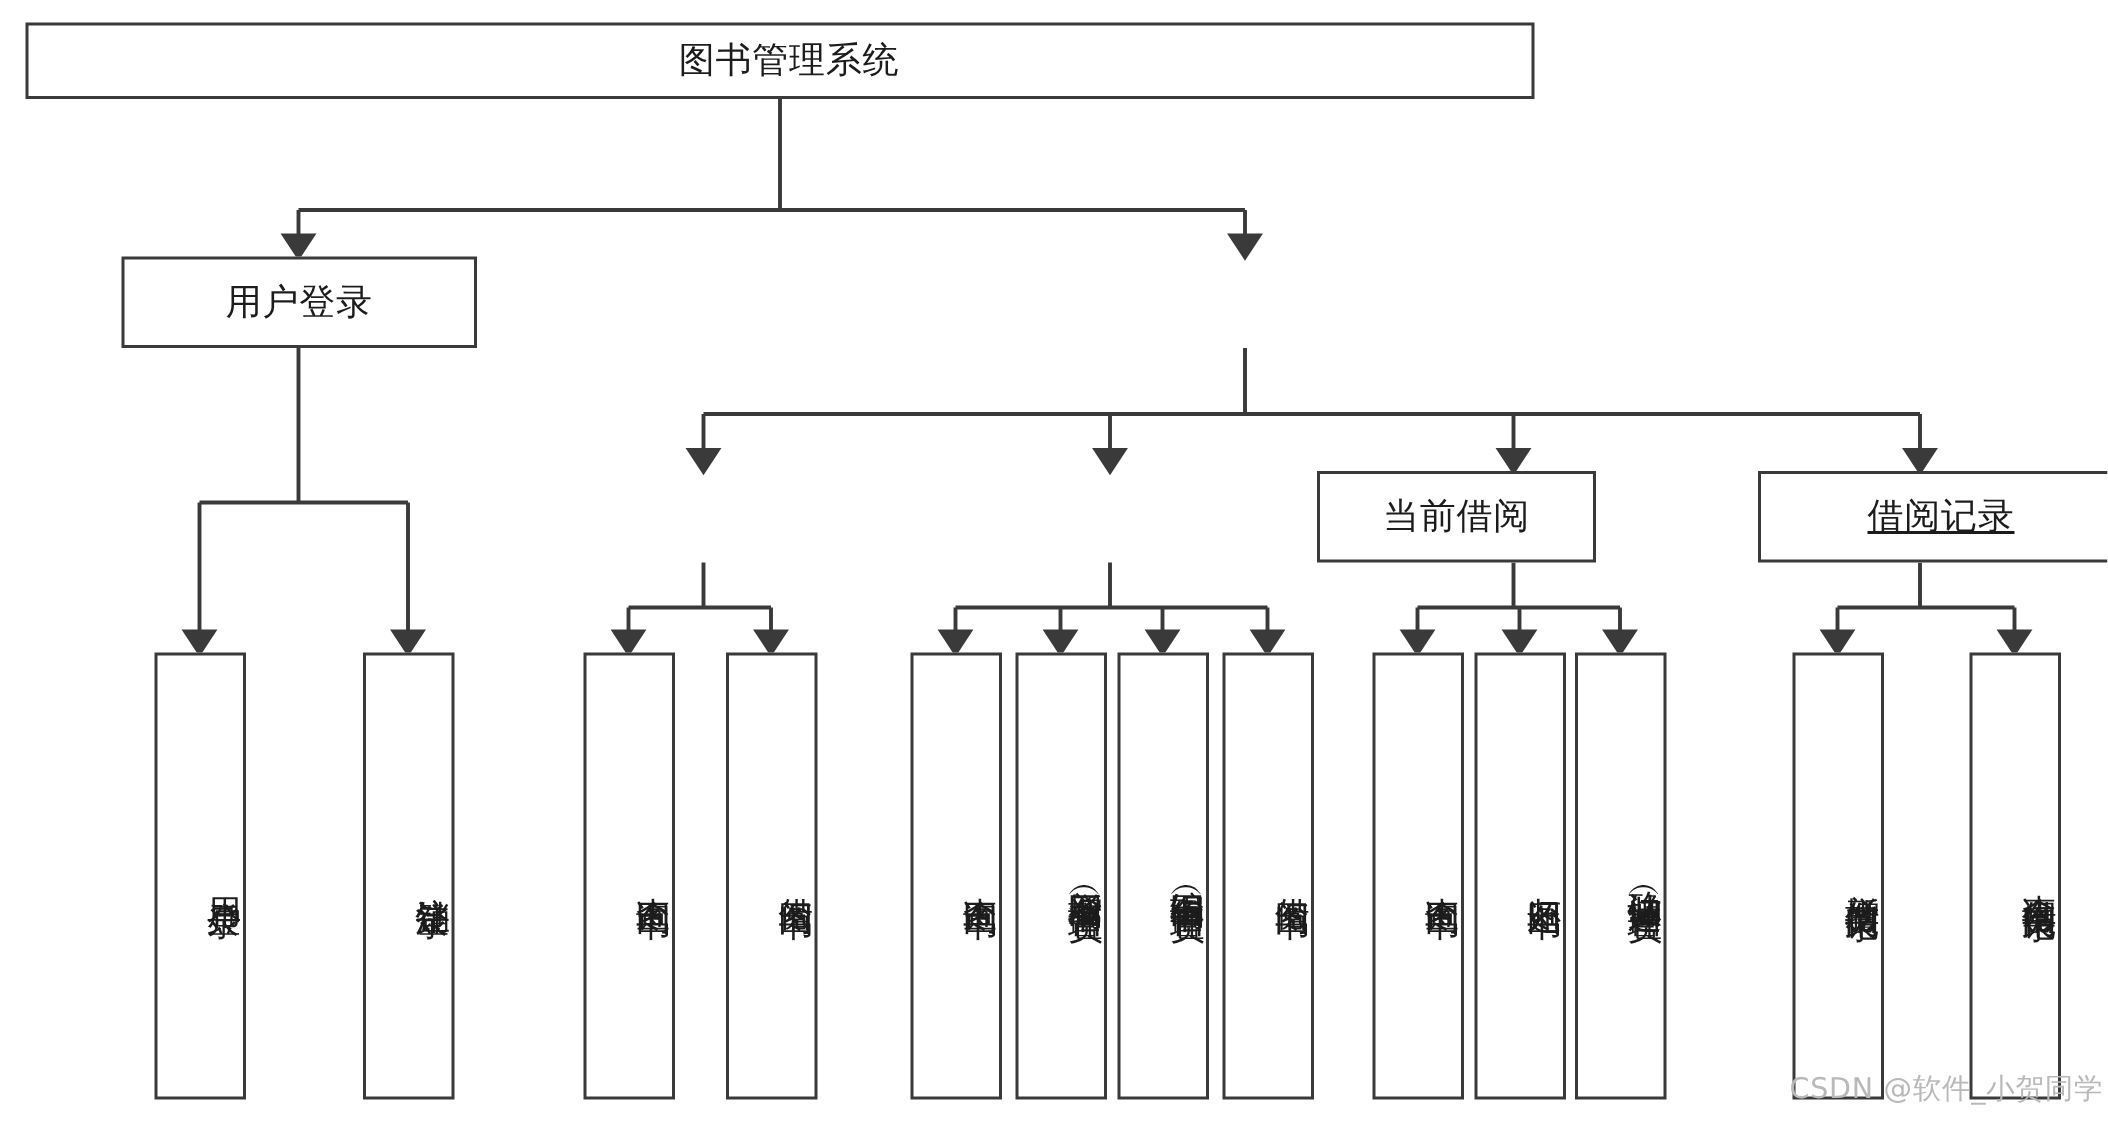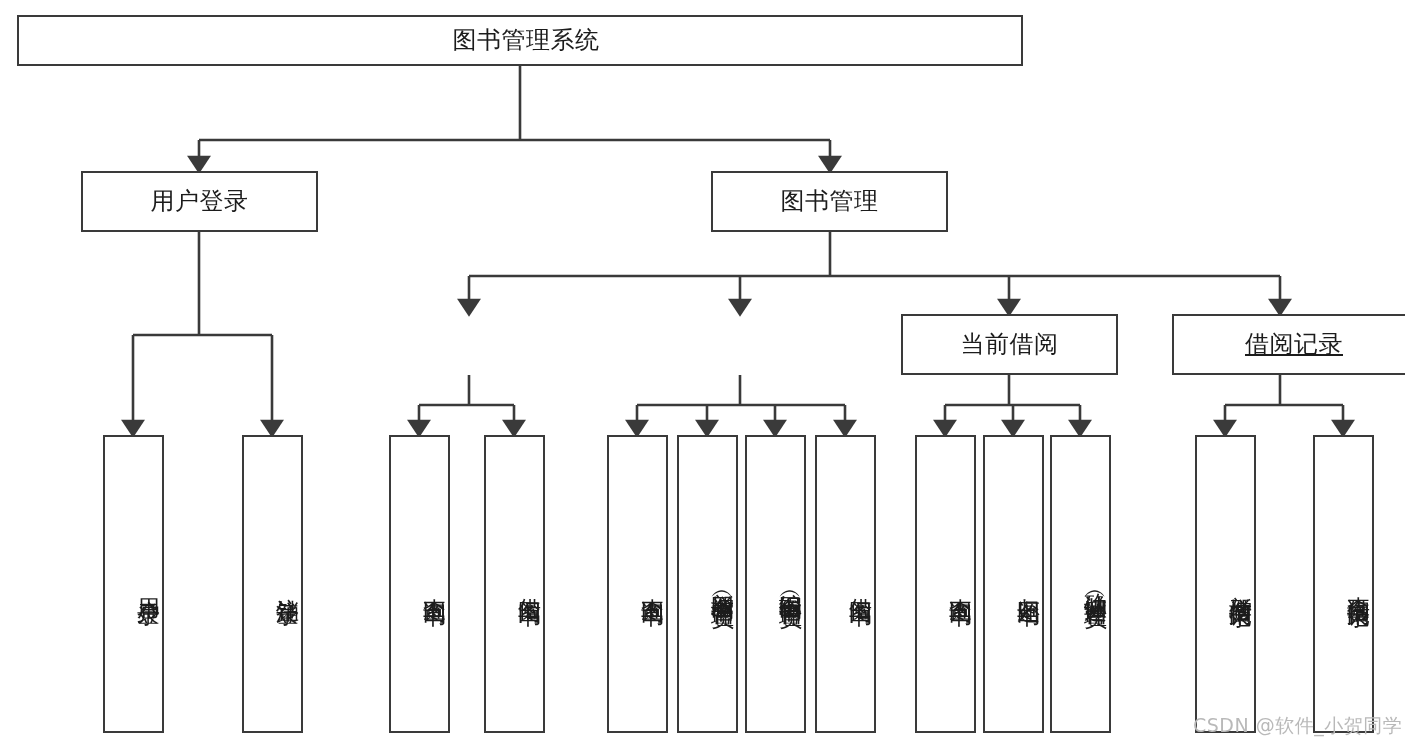--- a/index.html
+++ b/index.html
@@ -111,25 +111,22 @@
     </g>
   </svg>
 
   <div class="node horiz" style="left:17px; top:15px; width:1006px; height:51px;padding-left:12px;">
     <span>图书管理系统</span>
   </div>
 
   <div class="node horiz" style="left:81px; top:171px; width:237px; height:61px;">
     <span>用户登录</span>
   </div>
-  <div class="node horiz" style="left:711px; top:171px; width:237px; height:61px;">
-    <span>图书管理</span>
-  </div>
 
-  <div class="node horiz" style="left:901px; top:314px; width:217px; height:61px;">
+  <div class="node horiz" style="left:878px; top:314px; width:186px; height:61px;">
     <span>当前借阅</span>
   </div>
   <div class="node horiz" style="left:1172px; top:314px; width:244px; height:61px;text-decoration:underline;">
     <span>借阅记录</span>
   </div>
 
   <div class="node vert" style="left:103px; top:435px; width:61px; height:298px;">
     <span class="vlabel">用户登录</span>
   </div>
   <div class="node vert" style="left:242px; top:435px; width:61px; height:298px;">

